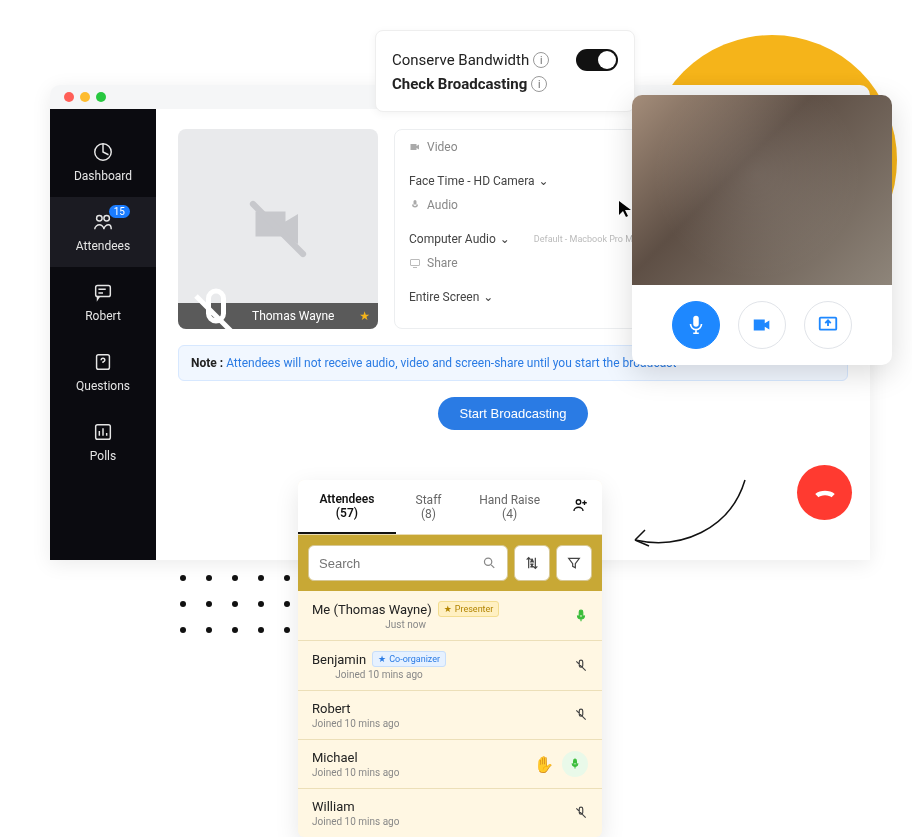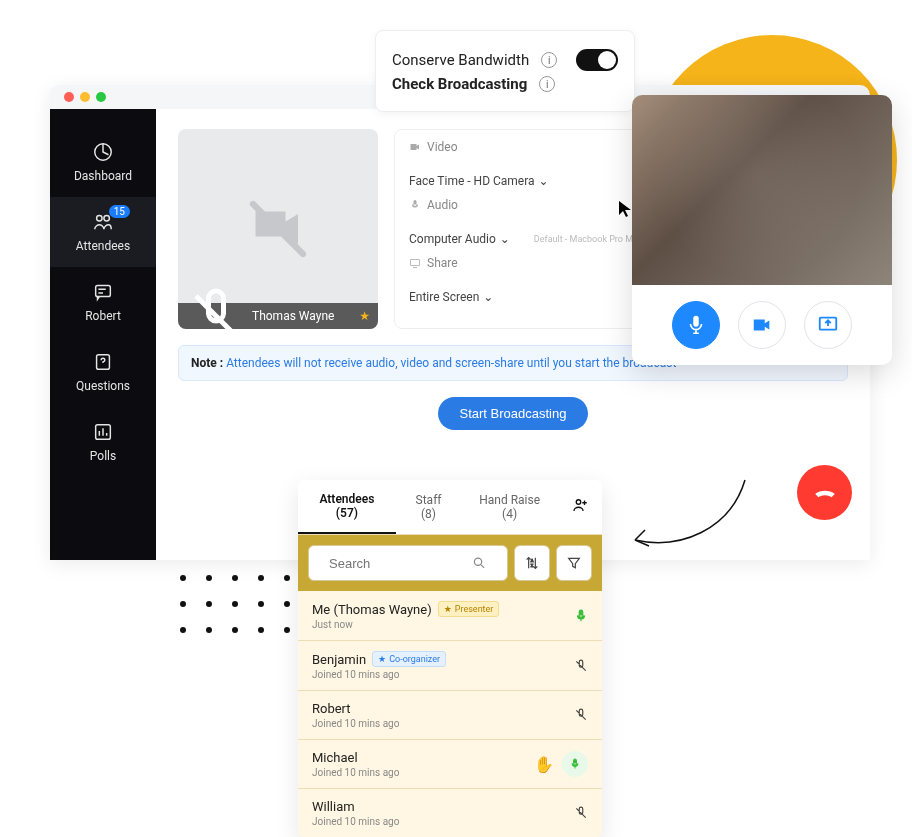--- a/index.html
+++ b/index.html
@@ -4,21 +4,21 @@
 <style>
   * { box-sizing: border-box; margin: 0; padding: 0; }
   body { font-family: -apple-system, BlinkMacSystemFont, "Segoe UI", Roboto, sans-serif; background: #fff; color: #222; width: 912px; height: 837px; position: relative; overflow: hidden; }
 
   
   .yellow-circle { position: absolute; top: 35px; right: 15px; width: 250px; height: 250px; border-radius: 50%; background: #f5b41a; z-index: 1; }
 
   
   .bandwidth-popup { position: absolute; top: 30px; left: 375px; width: 260px; background:#fff; border:1px solid #eee; border-radius:8px; padding:14px 16px; z-index:10; box-shadow:0 2px 8px rgba(0,0,0,0.05);}
   .bw-row { display:flex; align-items:center; justify-content:space-between; font-size:15px; margin:4px 0;}
-  .bw-row .label { display:flex; align-items:center; gap:12px;}
+  .bw-row .label { display:flex; align-items:center; gap:4px;}
   .toggle-pill { width:42px;height:22px;border-radius:11px;background:#111;position:relative;}
   .toggle-pill .knob{position:absolute;top:2px;right:2px;width:18px;height:18px;border-radius:50%;background:#fff;}
   .info-icon{display:inline-flex;width:16px;height:16px;border:1px solid #999;border-radius:50%;font-size:10px;align-items:center;justify-content:center;color:#666;}
 
   
   .app-window { position:absolute; top:85px; left:50px; width:820px; height:475px; background:#f5f6f7; border-radius:10px 10px 0 0; box-shadow:0 4px 20px rgba(0,0,0,0.08); z-index:2; overflow:hidden;}
   .title-bar { height:24px; display:flex; align-items:center; gap:6px; padding-left:14px;}
   .tb-dot{width:10px;height:10px;border-radius:50%;}
   .tb-red{background:#ff5f57;} .tb-yellow{background:#febc2e;} .tb-green{background:#28c840;}
 
@@ -65,25 +65,25 @@
   
   .arrow-decor{position:absolute; top:475px; left:620px; z-index:11;}
 
   
   .attendees-panel{position:absolute; top:480px; left:298px; width:304px; background:#fff7e3; border-radius:6px; z-index:8; box-shadow:0 8px 24px rgba(0,0,0,0.1); overflow:hidden;}
   .ap-tabs{display:flex;align-items:center;background:#fff;border-bottom:1px solid #eadcb1;}
   .ap-tab{padding:12px 13px;font-size:12px;color:#666;cursor:pointer;text-align:center;}
   .ap-tab.active{color:#111;font-weight:600;border-bottom:2px solid #111;}
   .ap-tab-add{margin-left:auto;padding:12px 13px;cursor:pointer;}
   .ap-search-row{display:flex;gap:6px;padding:10px;background:#c8a835;}
-  .ap-search{flex:1;display:flex;align-items:center;background:#fff;border:1px solid #d7c895;border-radius:6px;padding:6px 20px;}
+  .ap-search{flex:1;display:flex;align-items:center;background:#fff;border:1px solid #d7c895;border-radius:6px;padding:6px 10px;}
   .ap-search input{border:none;outline:none;width:100%;font-size:13px;background:transparent;}
   .ap-square-btn{width:36px;height:36px;background:#fff;border:1px solid #d7c895;border-radius:6px;display:flex;align-items:center;justify-content:center;cursor:pointer;}
   .ap-list{}
-  .ap-item{padding:10px 14px;border-bottom:1px solid #ecdfb8;display:flex;justify-content:space-between;align-items:center;}
+  .ap-item{padding:10px 14px;border-bottom:1px solid #ecdfb8;display:flex;justify-content:space-between;align-items:center;text-align:center;}
   .ap-item:last-child{border-bottom:none;}
   .ap-item .info{display:flex;flex-direction:column;gap:2px;}
   .ap-item .name{font-size:13px;color:#222;display:flex;align-items:center;gap:6px;}
   .ap-item .sub{font-size:10px;color:#888;}
   .role-badge{font-size:9px;padding:2px 5px;border-radius:3px;display:inline-flex;align-items:center;gap:3px;}
   .role-presenter{background:#fff0c2;color:#b28400;border:1px solid #f3dd8f;}
   .role-coorg{background:#e6f1ff;color:#2a7be4;border:1px solid #c7defb;}
   .ap-icons{display:flex;align-items:center;gap:8px;}
   .mic-on{color:#3abd3a;} .mic-off{color:#444;}
   .hand-raise{color:#f0a030;}

